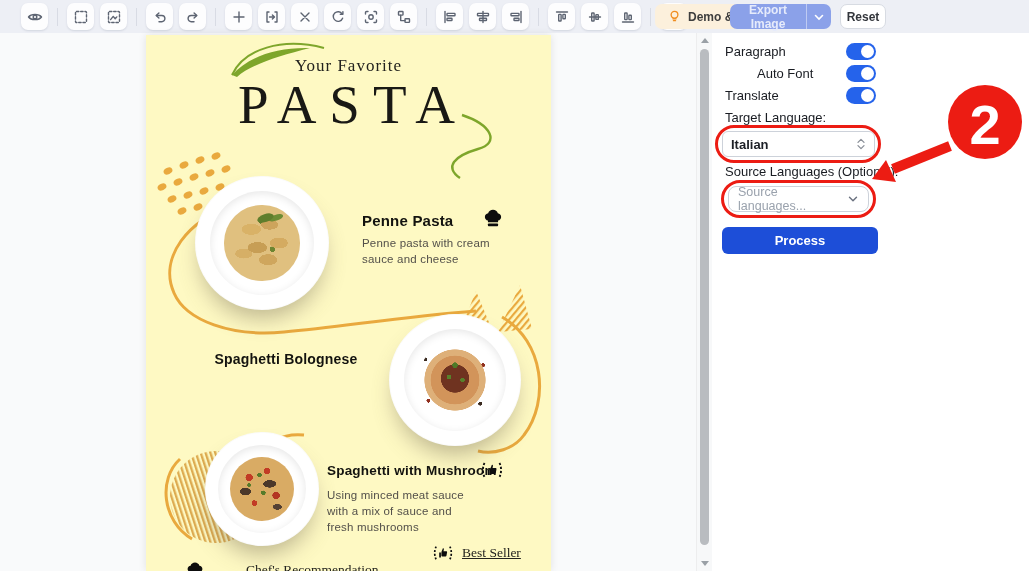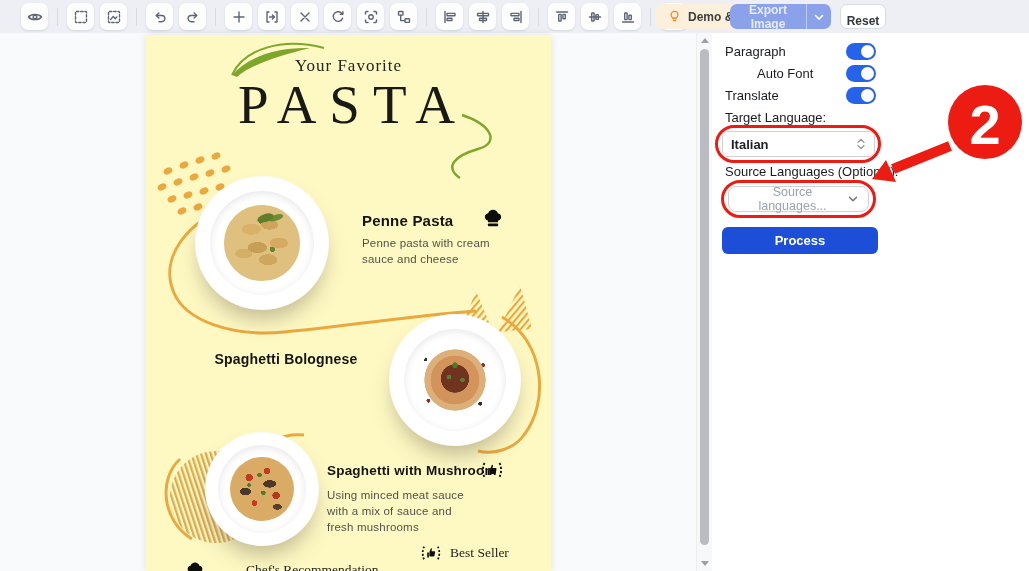--- a/index.html
+++ b/index.html
@@ -6,21 +6,21 @@
   #app{position:relative;width:1029px;height:571px;overflow:hidden;font-family:"Liberation Sans",sans-serif;background:#f9fafb;}
   
   #toolbar{position:absolute;left:0;top:0;width:1029px;height:33px;background:#edeff5;display:flex;align-items:center;padding-left:21px;gap:6px;box-sizing:border-box;}
   .tbtn{width:27px;height:27px;border-radius:7px;background:#fdfdfe;box-shadow:0 1px 2px rgba(90,100,130,.18);display:flex;align-items:center;justify-content:center;flex:0 0 auto;}
   .tbtn svg{stroke:#5d6472;stroke-width:1.4;fill:none;stroke-linecap:round;stroke-linejoin:round;}
   .sep{width:1px;height:18px;background:#d8dbe4;margin:0 3px;flex:0 0 auto;}
   .pill{position:absolute;left:655px;top:4px;height:25px;padding:0 12px;border-radius:7px;background:#fcf0dc;display:flex;align-items:center;gap:6px;font-size:12px;font-weight:700;color:#3e3e3e;}
   .exportbtn{position:absolute;left:730px;top:4px;width:101px;height:25px;border-radius:7px;background:#8ba1e9;display:flex;align-items:center;color:#e6ebfb;font-size:12px;font-weight:700;}
   .exportbtn .lbl{flex:1;text-align:center;}
   .exportbtn .caret{width:24px;height:100%;border-left:1px solid rgba(255,255,255,.45);display:flex;align-items:center;justify-content:center;}
-  .resetbtn{position:absolute;left:840px;top:4px;width:46px;height:25px;border-radius:7px;background:#ffffff;border:1px solid #d7dbe2;box-sizing:border-box;display:flex;align-items:flex-end;justify-content:center;font-size:12px;font-weight:700;color:#33363c;}
+  .resetbtn{position:absolute;left:840px;top:4px;width:46px;height:25px;border-radius:7px;background:#ffffff;border:1px solid #d7dbe2;box-sizing:border-box;display:flex;align-items:center;justify-content:center;font-size:12px;font-weight:700;color:#33363c;}
   
   #canvas{position:absolute;left:0;top:33px;width:696px;height:538px;background:#f9fafb;}
   #poster{position:absolute;left:146px;top:2px;width:405px;height:536px;background:#fef9c3;box-shadow:0 0 8px rgba(0,0,0,.10);overflow:hidden;}
   .deco{position:absolute;left:0;top:0;}
   .tagline{position:absolute;left:0;top:21px;width:405px;text-align:center;font-family:"Liberation Serif",serif;font-size:17px;color:#23231f;letter-spacing:1px;}
   .ptitle{position:absolute;left:0;top:38px;width:405px;text-align:center;font-family:"Liberation Serif",serif;font-size:55px;color:#191915;letter-spacing:13px;padding-left:9px;box-sizing:border-box;}
   .iname{position:absolute;font-size:15px;font-weight:700;color:#13130f;letter-spacing:.2px;}
   .idesc{position:absolute;font-size:11.5px;line-height:1.38;color:#53504a;letter-spacing:.2px;}
   .plate{position:absolute;border-radius:50%;background:#fff;box-shadow:0 14px 22px -6px rgba(110,100,80,.45), inset 0 0 0 1px rgba(0,0,0,.02);}
   .rim{position:absolute;inset:11%;border-radius:50%;box-shadow:inset 0 2px 8px rgba(0,0,0,.10);}
@@ -68,21 +68,21 @@
   .scroll-arrow.down{bottom:5px;border-top:5px solid #9aa0a6;}
   
   #sidebar{position:absolute;left:712px;top:33px;width:317px;height:538px;background:#ffffff;}
   .srow{position:absolute;left:13px;font-size:13px;color:#191c22;}
   .toggle{position:absolute;left:134px;width:30px;height:17px;border-radius:9px;background:#2563eb;}
   .toggle .knob{position:absolute;right:2px;top:2px;width:13px;height:13px;border-radius:50%;background:#fff;}
   .sel{position:absolute;background:#fff;border:1px solid #cdd2da;box-sizing:border-box;display:flex;align-items:center;}
   #sel-target{left:10px;top:98px;width:153px;height:26px;border-radius:6px;padding:0 8px;}
   #sel-target .val{flex:1;font-size:13px;font-weight:700;color:#1c1f26;}
   #sel-source{left:16px;top:153px;width:141px;height:26px;border-radius:8px;padding:0 9px;}
-  #sel-source .val{flex:1;font-size:12.5px;color:#9aa2ad;text-align:center;}
+  #sel-source .val{flex:1;font-size:12.5px;color:#9aa2ad;}
   .redring{position:absolute;border:3.5px solid #ec1c13;box-sizing:border-box;pointer-events:none;}
   #ring1{left:3px;top:92px;width:166px;height:38px;border-radius:19px;}
   #ring2{left:9px;top:147px;width:155px;height:38px;border-radius:19px;}
   #process{position:absolute;left:10px;top:194px;width:156px;height:27px;border-radius:6px;background:#1d4ed8;color:#fff;font-size:13px;font-weight:700;display:flex;align-items:center;justify-content:center;}
   #annot{position:absolute;left:0;top:0;pointer-events:none;z-index:6;}
 </style>
 </head>
 <body>
 
 <div id="app">
@@ -309,21 +309,21 @@
         </svg>
       <div class="idesc" style="left:181px;top:453px;width:152px;">Using minced meat sauce with a mix of sauce and fresh mushrooms</div>
 
       <div class="legend" style="left:39px;top:525px;gap:41px;">
         <svg width="20" height="20" viewBox="0 0 20 20">
             <path fill="#0d0d0d" d="M10 2.6 c-2.1 0-3.9 1.3-4.4 3.1 C3.9 5.9 2.6 7.3 2.6 9 c0 1.6 1.2 3 2.8 3.3 l0 1.5 9.2 0 0-1.5 c1.6-.3 2.8-1.7 2.8-3.3 0-1.7-1.3-3.1-3-3.3 C13.9 3.9 12.1 2.6 10 2.6 z"></path>
             <rect x="5.4" y="15" width="9.2" height="2.6" rx="0.7" fill="#0d0d0d"></rect>
           </svg>
         <span>Chef's Recommendation</span>
       </div>
-      <div class="legend" style="left:274px;top:507px;">
+      <div class="legend" style="left:286px;top:507px;text-decoration:underline;">
         <svg width="22" height="22" viewBox="0 0 22 22">
             <path d="M4.2 4.6 C2.2 7.6 2.2 14.4 4.2 17.4" stroke="#0d0d0d" stroke-width="1.7" stroke-dasharray="2 1.7" fill="none"></path>
             <path d="M17.8 4.6 C19.8 7.6 19.8 14.4 17.8 17.4" stroke="#0d0d0d" stroke-width="1.7" stroke-dasharray="2 1.7" fill="none"></path>
             <path fill="#0d0d0d" d="M7.2 10.4 h1.7 v5.2 H7.2 z M9.4 10.5 c.1-.8.3-1.7.9-2.7.3-.5.2-1.7 1-1.6.6.1.7.9.5 1.6 l-.3 1.4 2.7 0 c.6 0 1 .5.9 1.1 l-.6 3.3 c-.1.6-.6 1-1.2 1 l-3.1 0 c-.4 0-.8-.4-.8-.8 z"></path>
           </svg>
         <span>Best Seller</span>
       </div>
     </div>
   </div>
 

